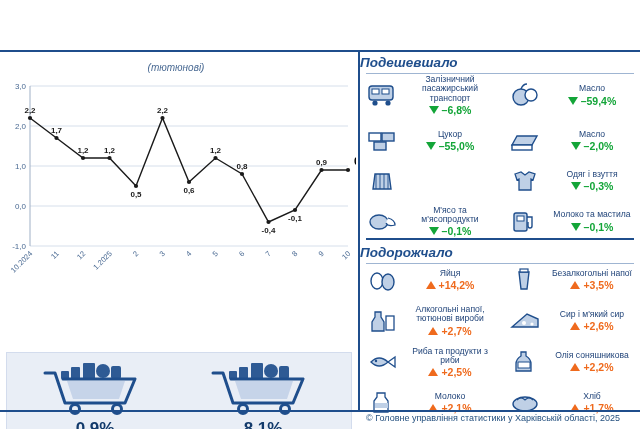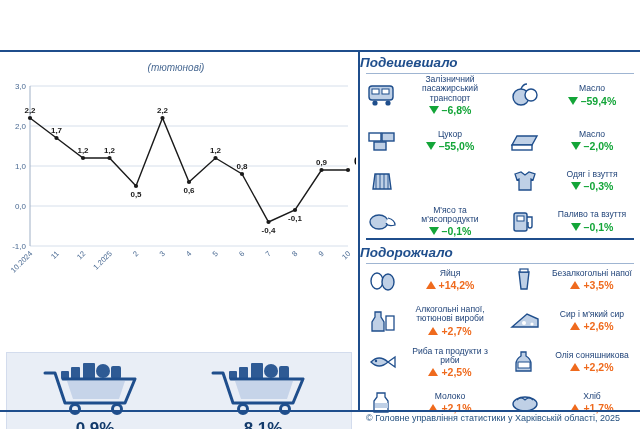--- a/index.html
+++ b/index.html
@@ -359,21 +359,21 @@
           </div>
           <div class="item">
             <div class="ic">
               <svg width="36" height="28" viewBox="0 0 36 28">
                 <rect x="7" y="5" width="13" height="18" rx="2" fill="#bfd0e6" stroke="#1f4e8c" stroke-width="1.4"></rect>
                 <path d="M20 9 h5 v9 a2 2 0 0 1 -4 0 v-4" fill="none" stroke="#1f4e8c" stroke-width="1.4"></path>
                 <rect x="10" y="8" width="7" height="5" fill="#fff" stroke="#1f4e8c" stroke-width="1"></rect>
               </svg>
             </div>
             <div class="tx">
-              <div class="lbl">Паливо та взуття</div>
+              <div class="lbl">Молоко та мастила</div>
               <div class="valrow">
                 <span class="tri down"></span>
                 <span class="val green">–0,1%</span>
               </div>
             </div>
           </div>
         </div>
     </div>
 
     <div class="divider-h"></div>

